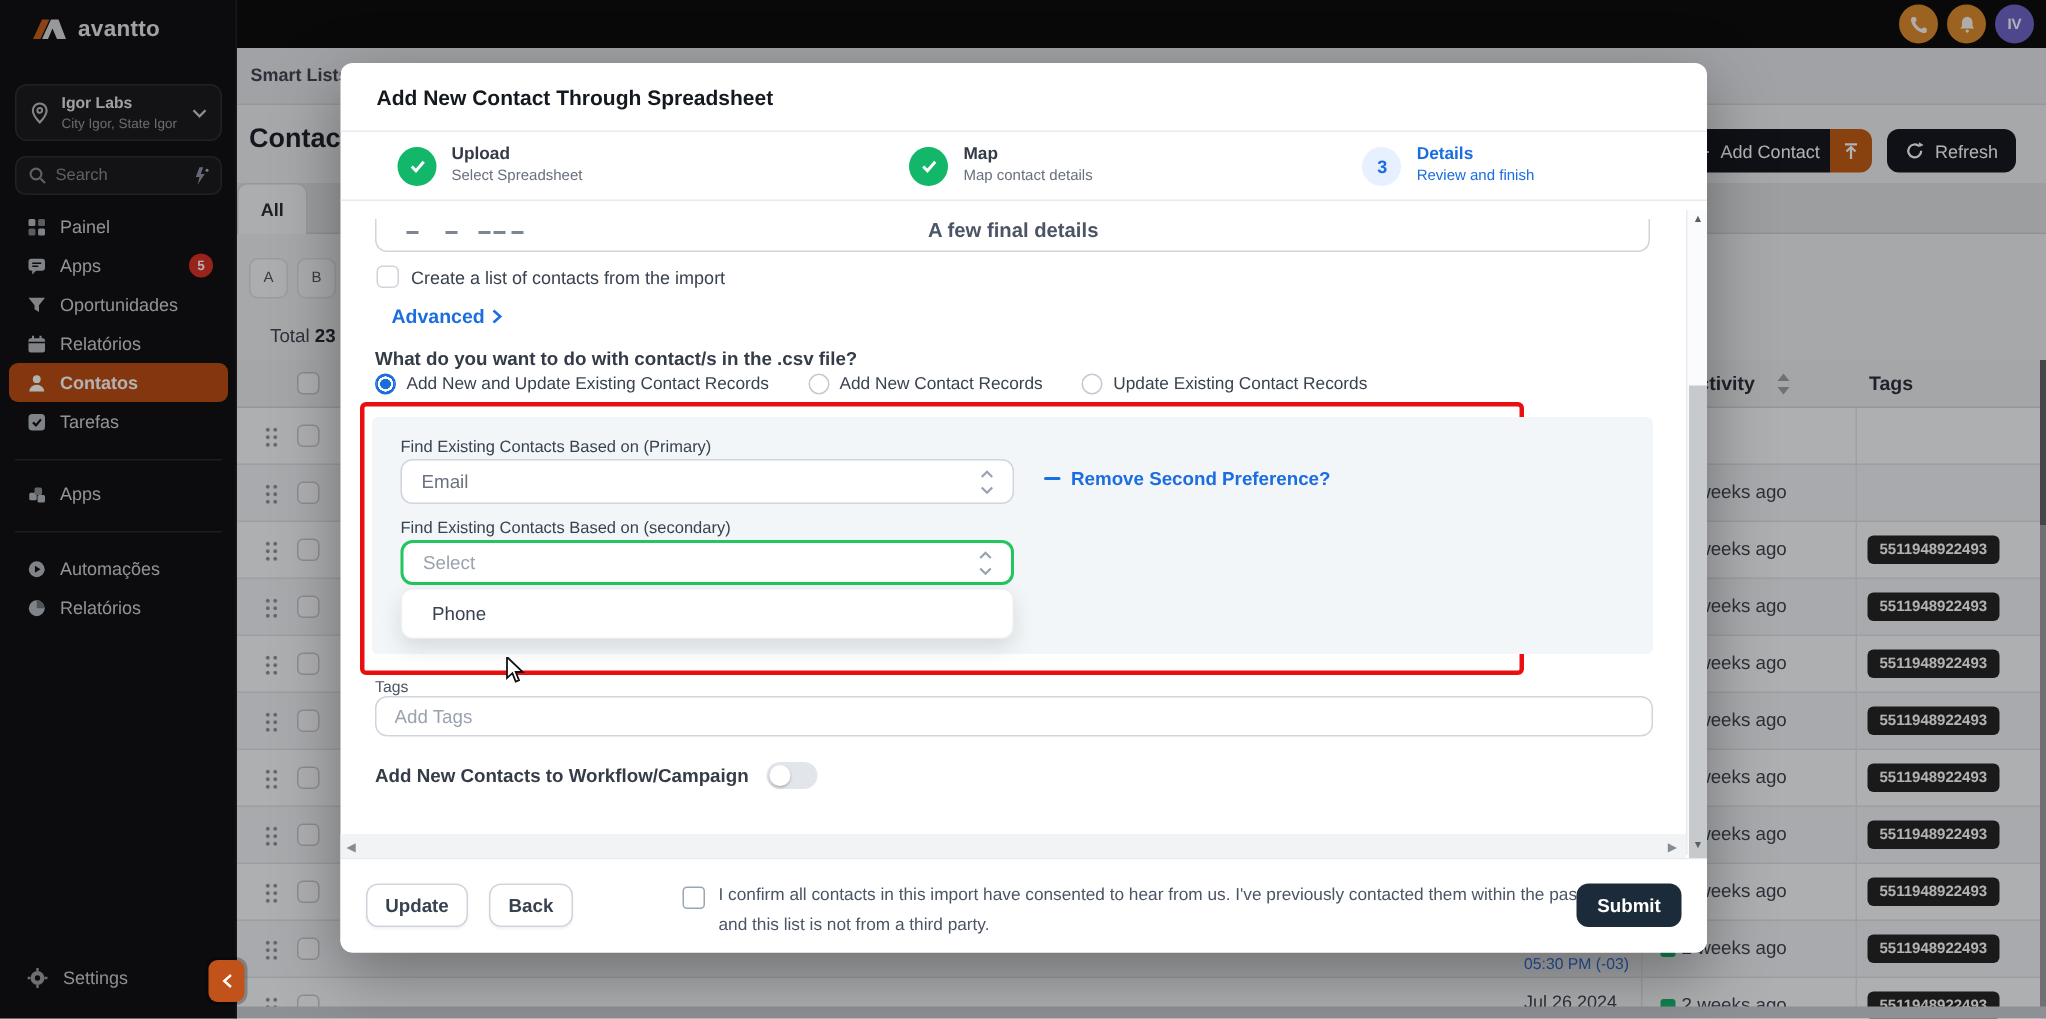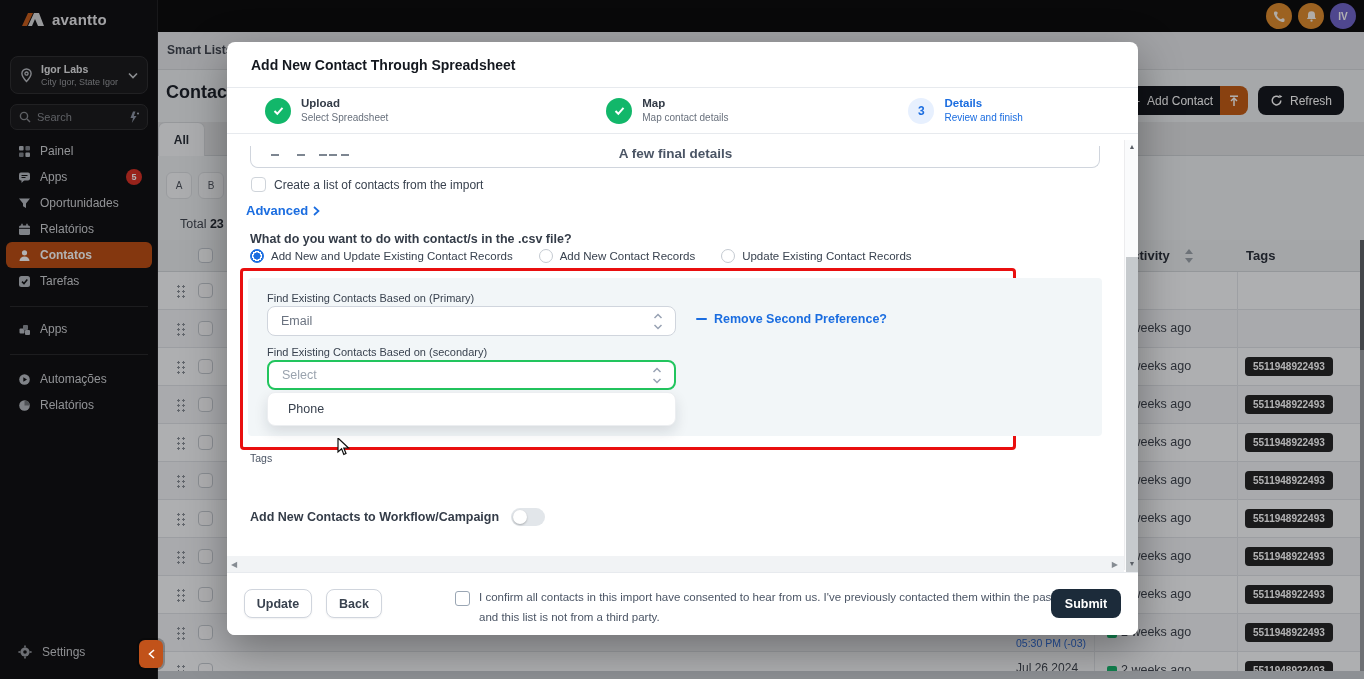--- a/index.html
+++ b/index.html
@@ -84,21 +84,21 @@
   .step-label { font-size:11.5px; font-weight:bold; color:#333b47; line-height:1.25; }
   .step-sub { font-size:10px; color:#68707c; font-weight:normal; }
   .step.active .step-label, .step.active .step-sub { color:#1b6de0; }
 
   .m-body { position:absolute; left:0; top:92px; width:897px; height:422px; overflow:hidden; }
   .cutoff-box { position:absolute; left:23px; top:12px; width:850px; height:22px; border:1px solid #d0d5dd; border-top:none; border-radius:0 0 8px 8px; }
   .cutoff-box i { position:absolute; top:8px; height:2px; width:8px; background:#7d8691; }
   .b-heading { position:absolute; left:0; top:12px; width:897px; text-align:center; font-size:13.5px; font-weight:bold; color:#4b5565; }
   .chk { width:15px; height:15px; border:1px solid #cfd4da; border-radius:4px; background:#fff; }
   .createlist { position:absolute; left:24px; top:43px; display:flex; align-items:center; gap:8px; font-size:12px; color:#39424f; }
-  .advanced { position:absolute; left:19px; top:69px; font-size:13px; font-weight:bold; color:#1b6de0; display:flex; align-items:center; gap:5px; }
+  .advanced { position:absolute; left:34px; top:69px; font-size:13px; font-weight:bold; color:#1b6de0; display:flex; align-items:center; gap:5px; }
   .question { position:absolute; left:23px; top:98px; font-size:12.5px; font-weight:bold; color:#343c48; }
   .radios { position:absolute; left:23px; top:115px; display:flex; align-items:center; gap:26px; }
   .radio-opt { display:flex; align-items:center; gap:7px; font-size:11.5px; color:#39424f; }
   .rad { width:14px; height:14px; border-radius:50%; border:1px solid #c4cad1; background:#fff; }
   .rad.sel { border:1px solid #1b6de0; background:radial-gradient(circle, #1b6de0 0 3.5px, #fff 3.6px 5px, #1b6de0 5.1px); }
   .redbox { position:absolute; left:13px; top:134px; width:776px; height:182px; border:3px solid #e90f0f; border-radius:4px; }
   .graypanel { position:absolute; left:5px; top:7px; width:854px; height:158px; background:#f2f6f8; border-radius:4px; }
   .gp-label { position:absolute; left:19px; font-size:11px; color:#39424f; }
   .sel-box { position:absolute; left:19px; width:409px; height:30px; background:#fff; border:1px solid #d0d5dd; border-radius:8px; }
   .sel-box.focus { border:2px solid #22c55e; }
@@ -523,20 +523,21 @@
                 <polyline points="1.5,12 5,15.5 8.5,12" fill="none" stroke="#98a2b3" stroke-width="1.5"></polyline>
               </svg>
           </div>
           <div class="dd-panel">
             <span class="dd-opt">Phone</span>
           </div>
         </div>
       </div>
 
       <span class="tags-label">Tags</span>
+      <input class="tags-input" type="text" placeholder="Add Tags" style="">
 
       <div class="wf-row">
         <span class="wf-label">Add New Contacts to Workflow/Campaign</span>
         <span class="toggle">
             <span class="knob"></span>
           </span>
       </div>
     </div>
 
     <div class="m-hscroll">

